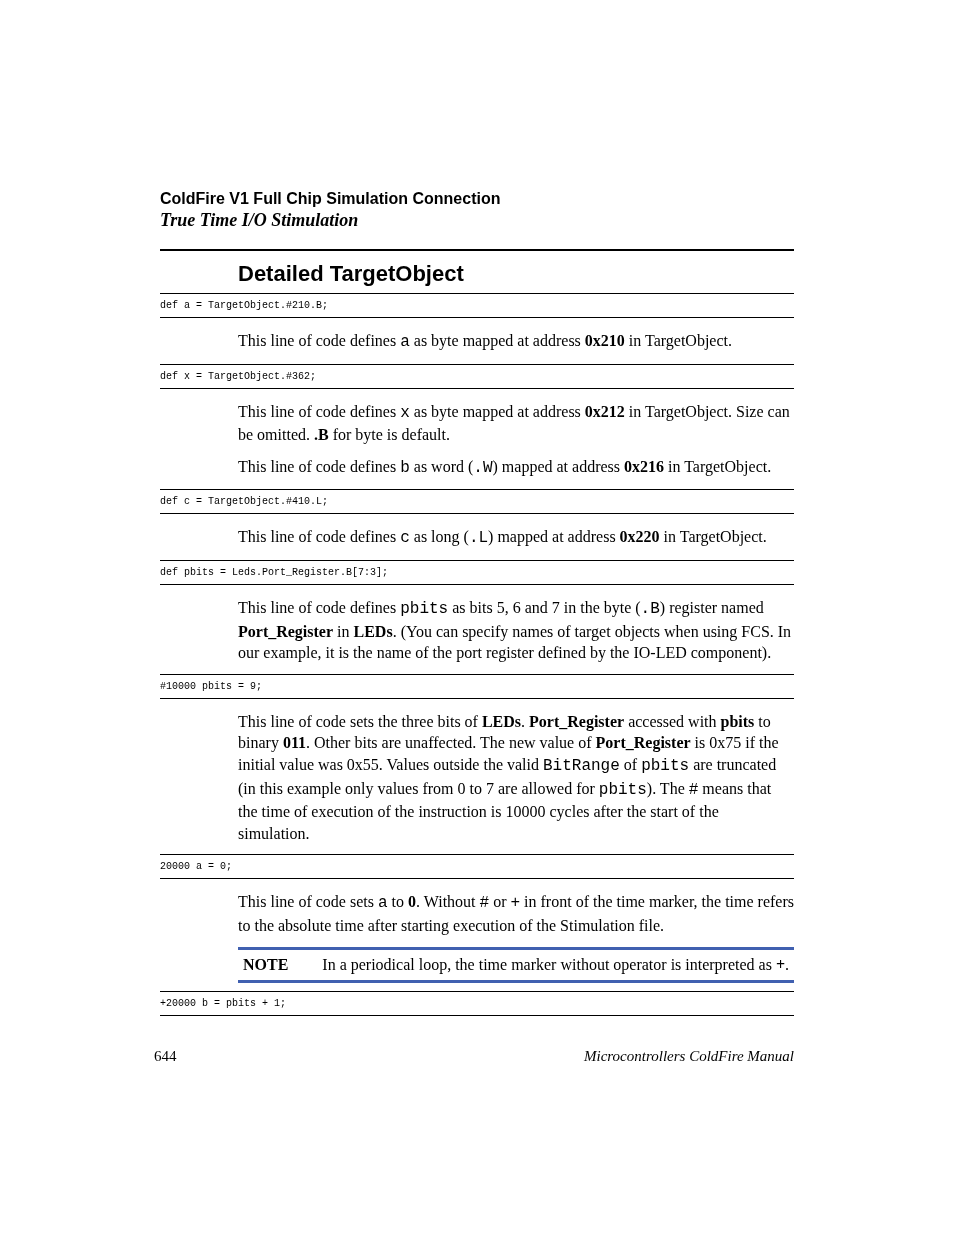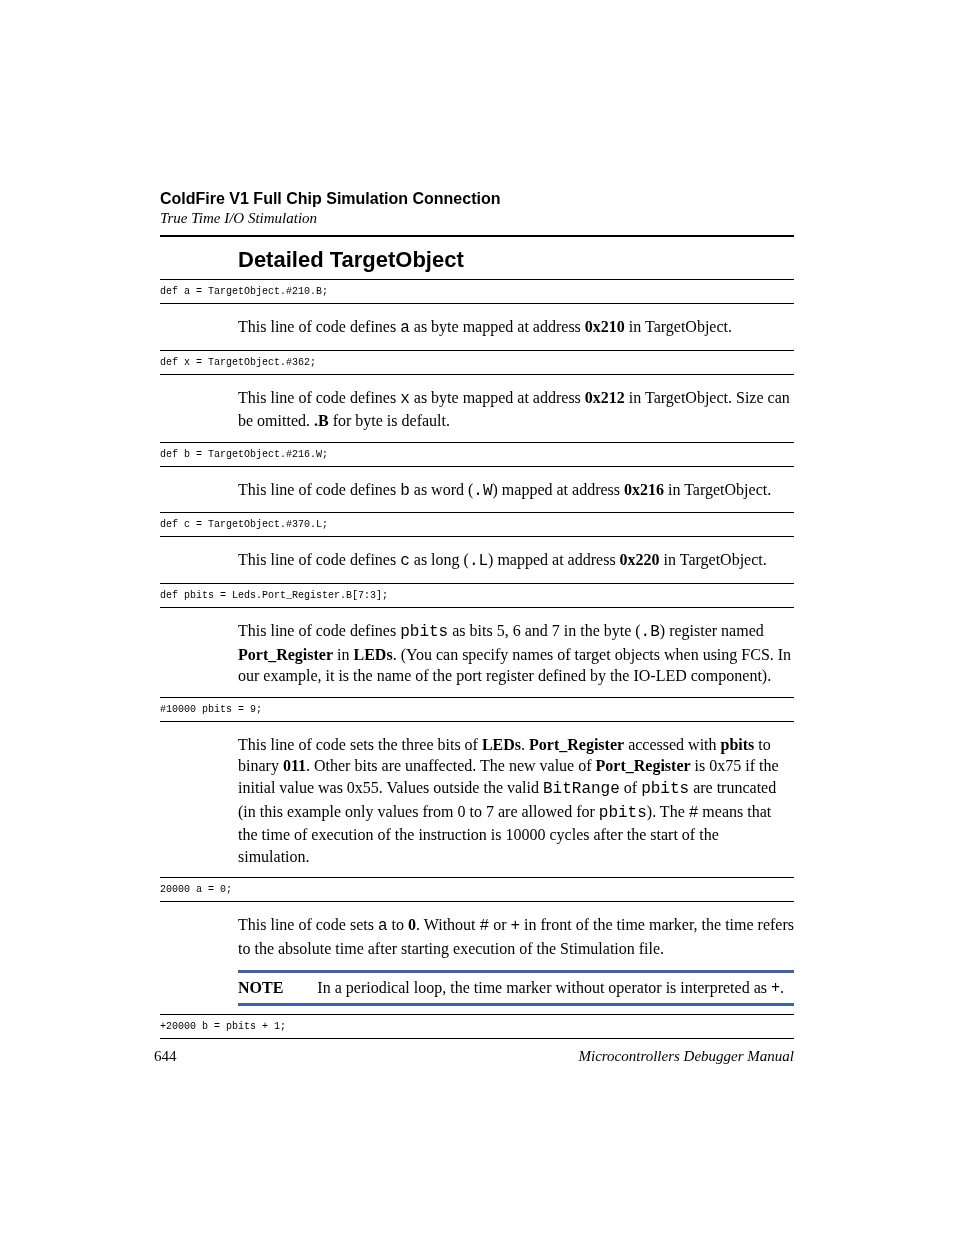--- a/index.html
+++ b/index.html
@@ -1,29 +1,29 @@
 <!DOCTYPE html>
 <html><head>
 <meta charset="utf-8">
 <style>
   * { box-sizing: border-box; margin: 0; padding: 0; }
   html, body { width: 954px; height: 1235px; background: #fff; }
   body { font-family: "Times New Roman", Times, serif; font-size: 16px; color: #000; }
   .page { position: relative; width: 954px; height: 1235px; padding: 190px 160px 8px 160px; }
   .header-block { margin-bottom: 6px; }
   .chapter-title { font-family: Arial, Helvetica, sans-serif; font-weight: bold; font-size: 16px; margin-bottom: 2px; }
-  .section-subtitle { font-family: "Times New Roman", Times, serif; font-style: italic; font-size: 15px; margin-bottom: 8px; }
+  .section-subtitle { font-family: "Times New Roman", Times, serif; font-style: italic; font-size: 18px; margin-bottom: 18px; font-weight: bold; }
   .rule-thick { border: none; border-top: 2px solid #000; margin: 0 0 10px 0; }
   .h2 { font-family: Arial, Helvetica, sans-serif; font-weight: bold; font-size: 22px; margin-left: 78px; margin-bottom: 6px; }
   .code-block { border-top: 1px solid #000; border-bottom: 1px solid #000; padding: 6px 0; margin: 4px 0 12px 0; font-family: "Courier New", Courier, monospace; font-size: 10px; white-space: pre; }
   .expl { margin-left: 78px; margin-bottom: 10px; line-height: 1.35; }
   .mono { font-family: "Courier New", Courier, monospace; }
   .note-wrap { margin-left: 78px; margin-top: 8px; margin-bottom: 8px; }
   .note-bar { height: 3px; background: #4060b0; width: 100%; }
-  .note-body { display: flex; padding: 6px 0; gap: 34px; align-items: baseline; }
+  .note-body { display: flex; padding: 6px 0; gap: 34px; align-items: baseline; justify-content: center; }
   .note-label { font-weight: bold; }
   .footer { position: absolute; bottom: 170px; left: 154px; right: 160px; display: flex; justify-content: space-between; font-size: 15px; }
   .footer-right { font-style: italic; }
 </style>
 </head>
 <body>
 
 <div class="page">
 
   <div class="header-block">
@@ -32,23 +32,22 @@
     <hr class="rule-thick">
   </div>
 
   <div class="h2">Detailed TargetObject</div>
 
   <div id="blocks">
       <div class="code-block">def a = TargetObject.#210.B;</div>
       <div class="expl">This line of code defines <span class="mono">a</span> as byte mapped at address <b>0x210</b> in TargetObject.</div>
       <div class="code-block">def x = TargetObject.#362;</div>
       <div class="expl">This line of code defines <span class="mono">x</span> as byte mapped at address <b>0x212</b> in TargetObject. Size can be omitted. <b>.B</b> for byte is default.</div>
-      <div class="code-block">def b = TargetObject.#216.W;</div>
       <div class="expl">This line of code defines <span class="mono">b</span> as word (<span class="mono">.W</span>) mapped at address <b>0x216</b> in TargetObject.</div>
-      <div class="code-block">def c = TargetObject.#370.L;</div>
+      <div class="code-block">def c = TargetObject.#410.L;</div>
       <div class="expl">This line of code defines <span class="mono">c</span> as long (<span class="mono">.L</span>) mapped at address <b>0x220</b> in TargetObject.</div>
       <div class="code-block">def pbits = Leds.Port_Register.B[7:3];</div>
       <div class="expl">This line of code defines <span class="mono">pbits</span> as bits 5, 6 and 7 in the byte (<span class="mono">.B</span>) register named <b>Port_Register</b> in <b>LEDs</b>. (You can specify names of target objects when using FCS. In our example, it is the name of the port register defined by the IO-LED component).</div>
       <div class="code-block">#10000 pbits = 9;</div>
       <div class="expl">This line of code sets the three bits of <b>LEDs</b>. <b>Port_Register</b> accessed with <b>pbits</b> to binary <b>011</b>. Other bits are unaffected. The new value of <b>Port_Register</b> is 0x75 if the initial value was 0x55. Values outside the valid <span class="mono">BitRange</span> of <span class="mono">pbits</span> are truncated (in this example only values from 0 to 7 are allowed for <span class="mono">pbits</span>). The <span class="mono">#</span> means that the time of execution of the instruction is 10000 cycles after the start of the simulation.</div>
       <div class="code-block">20000 a = 0;</div>
       <div class="expl">This line of code sets <span class="mono">a</span> to <b>0</b>. Without <span class="mono">#</span> or <span class="mono">+</span> in front of the time marker, the time refers to the absolute time after starting execution of the Stimulation file.</div>
     </div>
 
   <div class="note-wrap">
@@ -57,16 +56,16 @@
       <div class="note-label">NOTE</div>
       <div>In a periodical loop, the time marker without operator is interpreted as <b>+</b>.</div>
     </div>
     <div class="note-bar"></div>
   </div>
 
   <div class="code-block">+20000 b = pbits + 1;</div>
 
   <div class="footer">
     <span>644</span>
-    <span class="footer-right">Microcontrollers Debugger Manual</span>
+    <span class="footer-right">Microcontrollers ColdFire Manual</span>
   </div>
 
 </div>
 
 </body></html>

